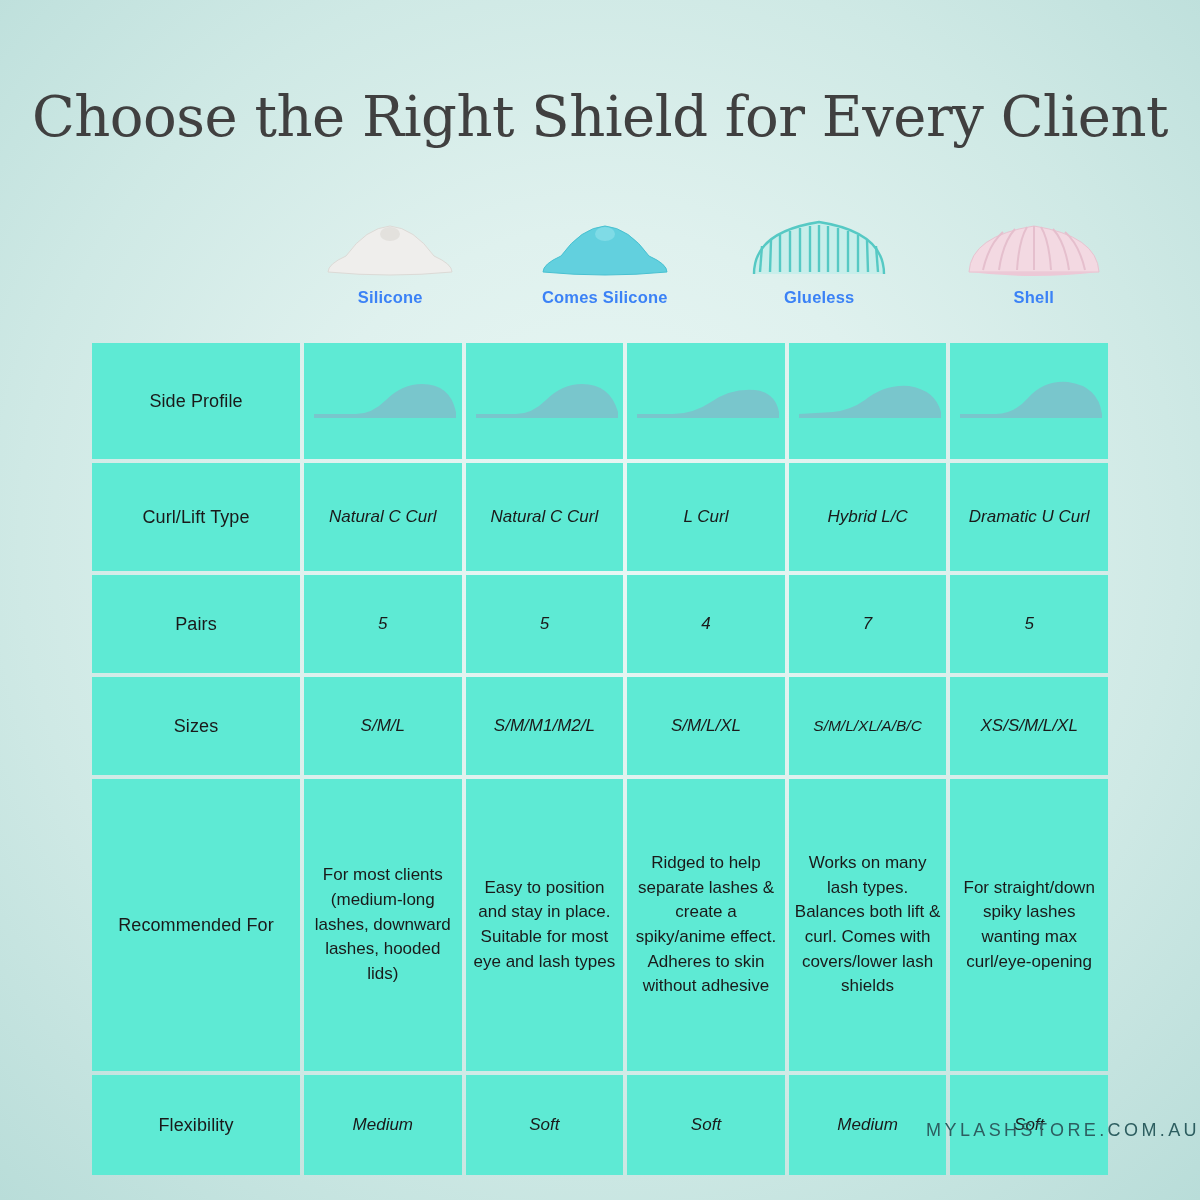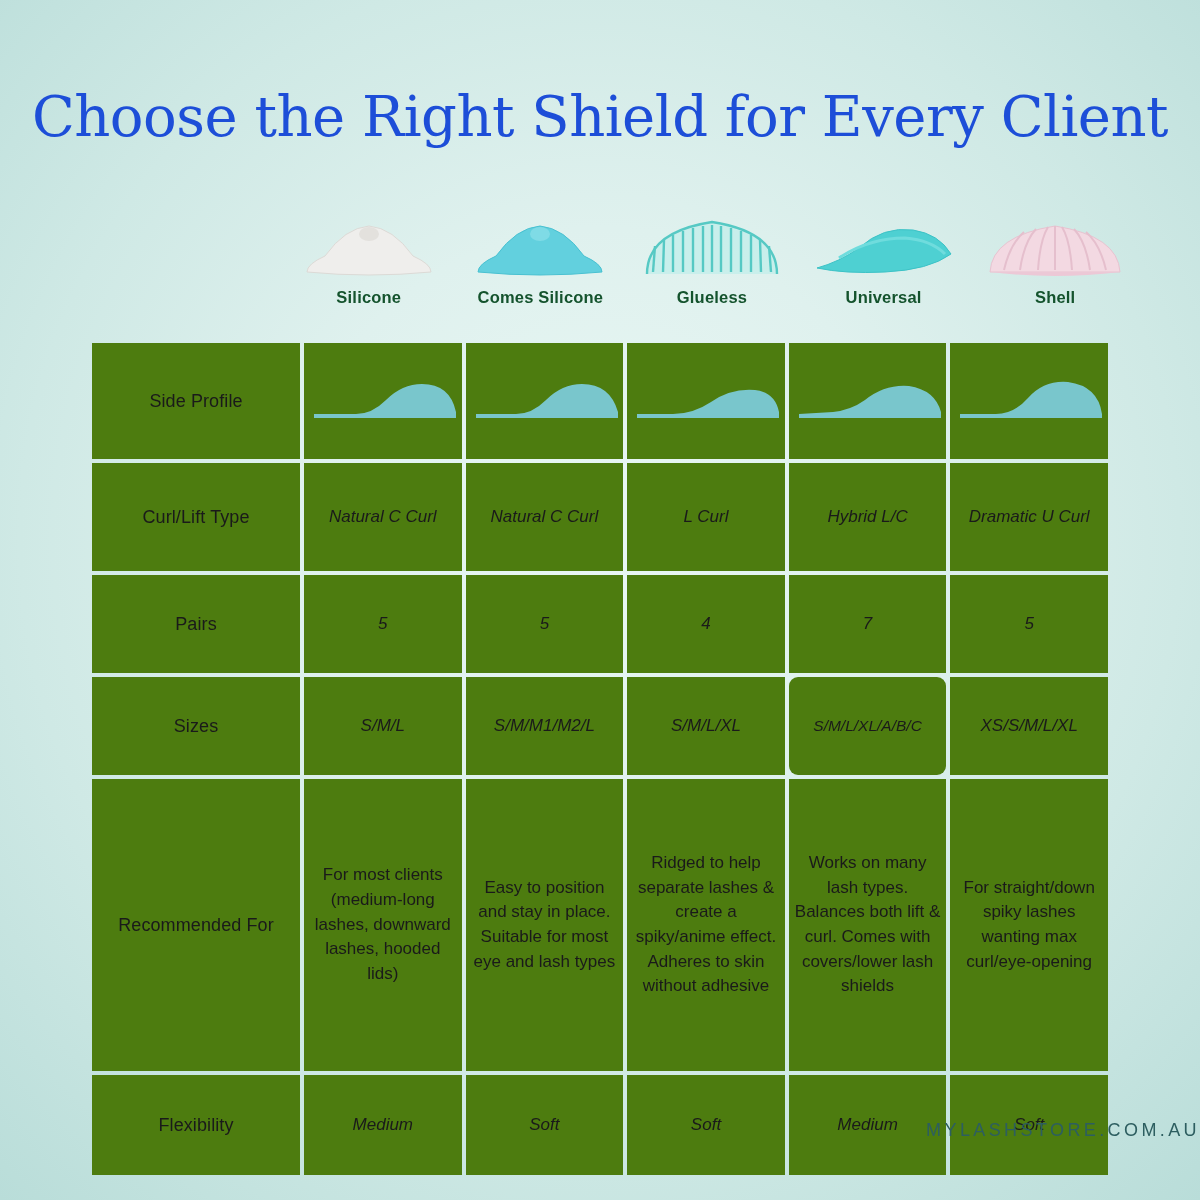--- a/index.html
+++ b/index.html
@@ -23,21 +23,21 @@
   
   .title {
     position: absolute;
     top: 84px;
     left: 0;
     width: 1200px;
     text-align: center;
     font-family: "DejaVu Serif", "Liberation Serif", serif;
     font-size: 56px;
     letter-spacing: -0.5px;
-    color: #1d4ed8;
+    color: #404040;
     font-weight: 400;
     white-space: nowrap;
   }
 
   
   .col-heads {
     position: absolute;
     top: 206px;
     left: 283px;
     width: 858px;
@@ -50,36 +50,36 @@
   .prod-img {
     height: 72px;
     display: flex;
     align-items: flex-end;
     justify-content: center;
   }
   .col-head-label {
     margin-top: 10px;
     font-size: 16.5px;
     font-weight: bold;
-    color: #14532d;
+    color: #3b82f6;
     letter-spacing: 0.2px;
   }
 
   
   .table {
     position: absolute;
     top: 339px;
     left: 88px;
     width: 1024px;
     border-collapse: separate;
     border-spacing: 4px;
     table-layout: fixed;
   }
   .table td, .table th {
-    background: #4d7c0f;
+    background: #5eead4;
     vertical-align: middle;
     text-align: center;
     padding: 8px 6px;
     color: #1a1a1a;
     font-weight: normal;
   }
   .rowlabel {
     width: 196px;
     font-weight: bold;
     font-size: 18px;
@@ -87,21 +87,20 @@
     letter-spacing: 0.1px;
     line-height: 1.25;
   }
   .cell {
     font-size: 17px;
     line-height: 1.32;
     font-style: italic;
   }
   .cell-small {
     font-size: 15.5px;
-    border-radius: 9px;
   }
   .cell-desc {
     font-size: 17px;
     line-height: 1.45;
     padding: 14px 12px;
   }
   .r-profile td { height: 100px; }
   .r-curl td { height: 92px; }
   .r-pairs td { height: 82px; }
   .r-sizes td { height: 82px; margin-top: 16px; }
@@ -168,29 +167,20 @@
             <path d="M134 60 L132 34"></path>
           </g>
           <path d="M10 62 Q10 20 75 10 Q140 20 140 62" fill="none" stroke="#56c9c4" stroke-width="2.4"></path>
         </svg>
       </div>
       <div class="col-head-label">Glueless</div>
     </div>
     <div class="col-head">
       <div class="prod-img">
         <svg width="150" height="64" viewBox="0 0 150 64">
-          <path d="M8 54 Q30 48 50 34 Q74 12 104 16 Q130 20 142 40 Q120 56 76 58 Q36 60 8 54 Z" fill="#4ed0d2" stroke="#3cc2c6" stroke-width="1"></path>
-          <path d="M30 44 Q60 24 96 24 Q122 26 136 40" fill="none" stroke="#6fdcdd" stroke-width="3"></path>
-        </svg>
-      </div>
-      <div class="col-head-label">Universal</div>
-    </div>
-    <div class="col-head">
-      <div class="prod-img">
-        <svg width="150" height="64" viewBox="0 0 150 64">
           <path d="M10 58 Q12 22 75 12 Q138 22 140 58 Z" fill="#f3d9e2" stroke="#e7c3d0" stroke-width="1"></path>
           <g stroke="#e5bfcd" stroke-width="2" fill="none">
             <path d="M24 56 Q30 30 44 18"></path>
               <path d="M40 56 Q44 28 56 15"></path>
             <path d="M58 56 Q60 26 68 13"></path>
               <path d="M75 56 L75 12"></path>
             <path d="M92 56 Q90 26 82 13"></path>
               <path d="M110 56 Q106 28 94 15"></path>
             <path d="M126 56 Q120 30 106 18"></path>
           </g>

